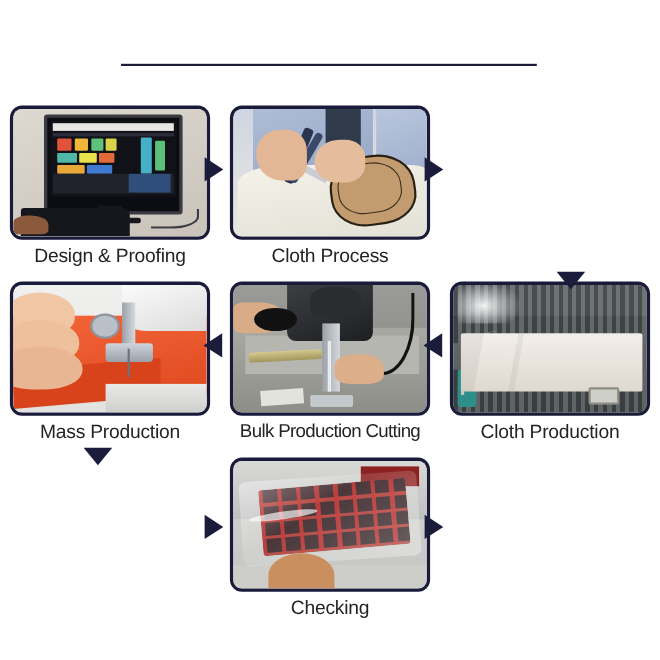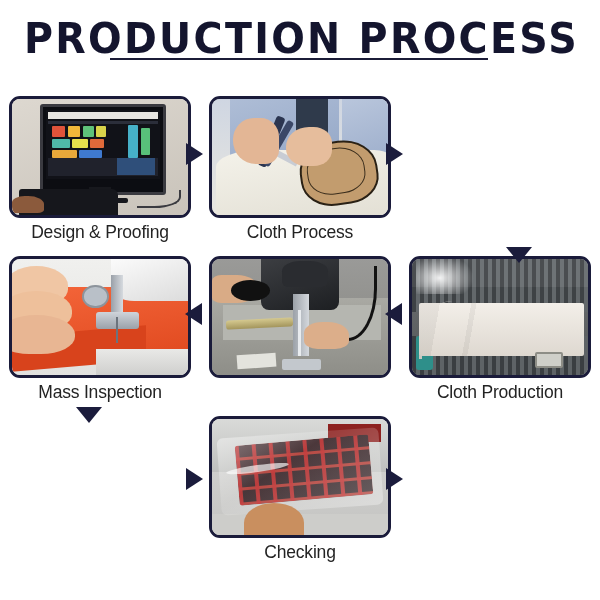--- a/index.html
+++ b/index.html
@@ -282,23 +282,20 @@
   .p-check .hand { position:absolute; left:28%; top:36%; width:19%; height:22%; background:#dfb189; border-radius:30% 30% 50% 50%; }
   .p-check .hazard { position:absolute; right:4%; top:6%; width:12%; height:12%;
     background:repeating-linear-gradient(45deg,#e8c227 0 4px,#2b2b2b 4px 8px); }
   .p-check .boxsm { position:absolute; left:44%; top:10%; width:20%; height:18%; background:#b88e5c; }
 </style>
 </head>
 <body>
 
 <div id="page">
 
-  <div class="title-block">
-    <div class="title-text">PRODUCTION PROCESS</div>
-  </div>
   <div class="title-rule"></div>
 
   <div class="grid">
 
     <div class="cell r0 c0">
       <div class="photo-frame">
         <div class="photo p-design">
           <div class="wall"></div>
           <div class="monitor">
             <div class="screen">
@@ -358,41 +355,42 @@
           <div class="bed"></div>
           <div class="dial"></div>
           <div class="shank"></div>
           <div class="foot"></div>
           <div class="needle"></div>
           <div class="f1"></div>
             <div class="f2"></div>
             <div class="f3"></div>
         </div>
       </div>
-      <div class="caption">Mass Inspection</div>
+      <div class="caption">Mass Production</div>
     </div>
 
     <div class="cell r1 c1">
       <div class="photo-frame">
         <div class="photo p-bulk">
           <div class="tbl"></div>
           <div class="ply"></div>
           <div class="cord"></div>
           <div class="mach"></div>
           <div class="head"></div>
           <div class="col"></div>
           <div class="blade"></div>
           <div class="base"></div>
           <div class="rod"></div>
           <div class="arm"></div>
           <div class="hnd"></div>
           <div class="hand2"></div>
           <div class="paper"></div>
         </div>
       </div>
+      <div class="caption wide">Bulk Production Cutting</div>
     </div>
 
     <div class="cell r1 c2">
       <div class="photo-frame">
         <div class="photo p-cloth">
           <div class="rollA"></div>
           <div class="rollB"></div>
           <div class="rollC"></div>
           <div class="teal"></div>
           <div class="arc"></div>

